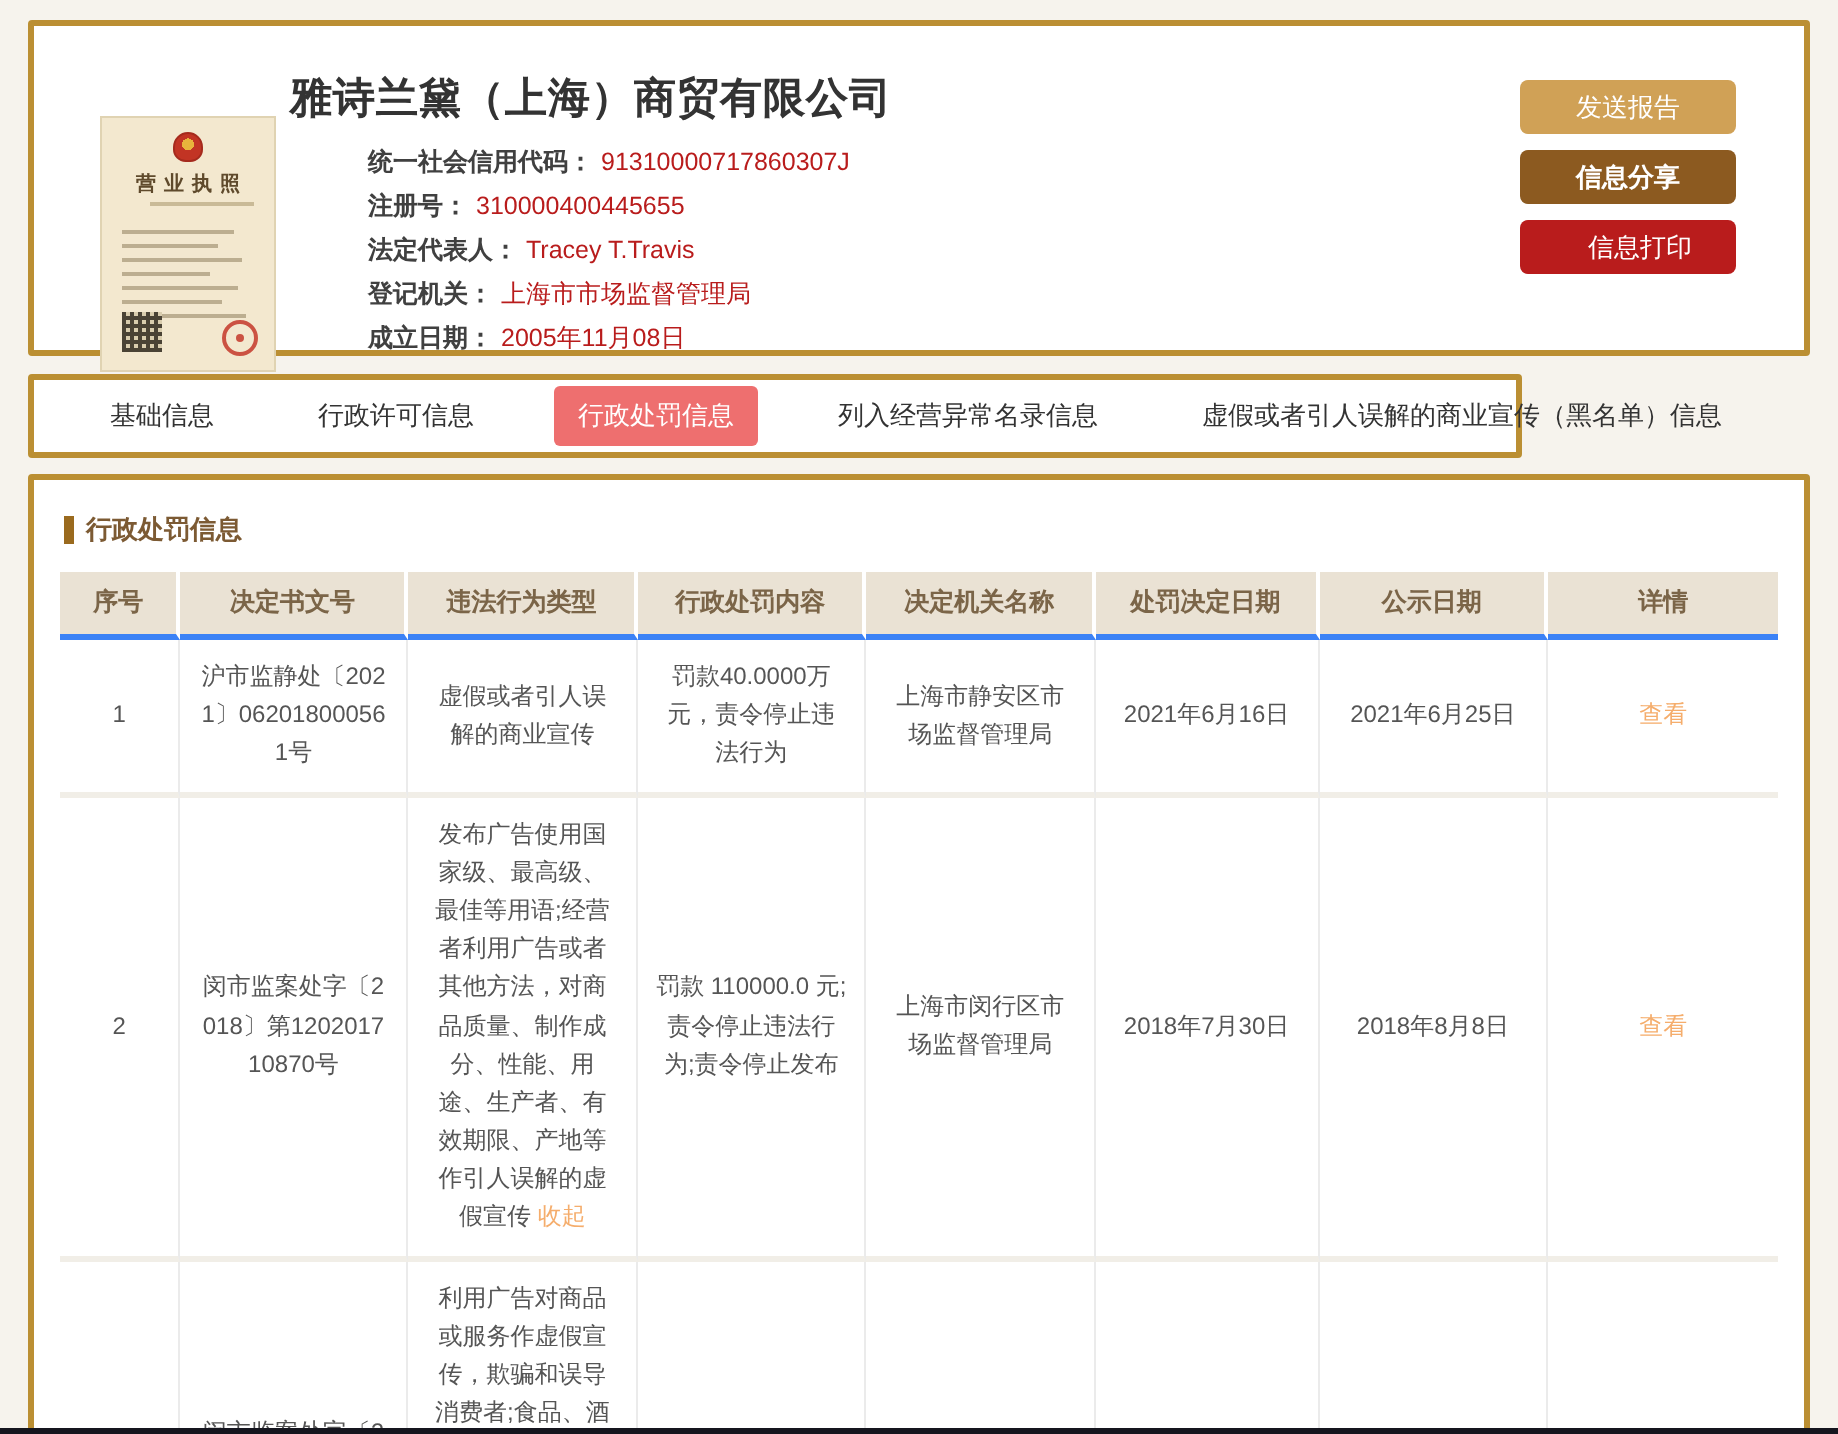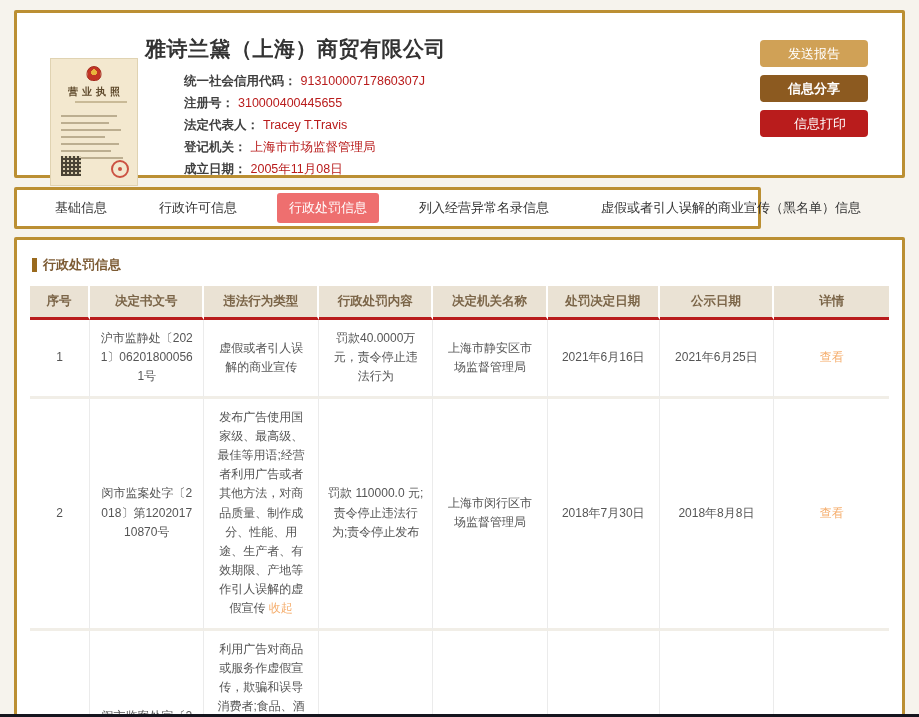--- a/index.html
+++ b/index.html
@@ -67,21 +67,21 @@
   .tab.active { background: #ee6f6f; color: #fff; border-radius: 3px; }
   .tab-divider { width: 1px; height: 14px; background: #d8d8d8; margin: 0 14px; }
   
   #table-card { left: 14px; top: 237px; width: 891px; height: 600px; padding: 14px 13px; }
   #section-title-row { display: flex; align-items: center; margin: 2px 0 12px 2px; }
   #section-title-bar { width: 5px; height: 14px; background: #9a6a1e; margin-right: 6px; }
   #section-title { font-size: 13px; font-weight: bold; color: #7c5a33; }
   table { width: 100%; border-collapse: separate; border-spacing: 0; table-layout: fixed; }
   thead th {
     background: #eae2d4; color: #7b6548; font-size: 12.5px; font-weight: bold;
-    height: 34px; border-right: 2px solid #fff; border-bottom: 3px solid #b91c1c;
+    height: 34px; border-right: 2px solid #fff; border-bottom: 3px solid #3b82f6;
   }
   thead th:last-child { border-right: none; }
   tbody td {
     font-size: 12px; color: #555; text-align: center; vertical-align: middle;
     padding: 9px 9px; line-height: 1.6;
     border-right: 1px solid #ebebeb; border-bottom: 3px solid #f1eee7;
     word-break: break-all;
   }
   tbody td:last-child { border-right: none; }
   tbody tr:last-child td { border-bottom: none; }

